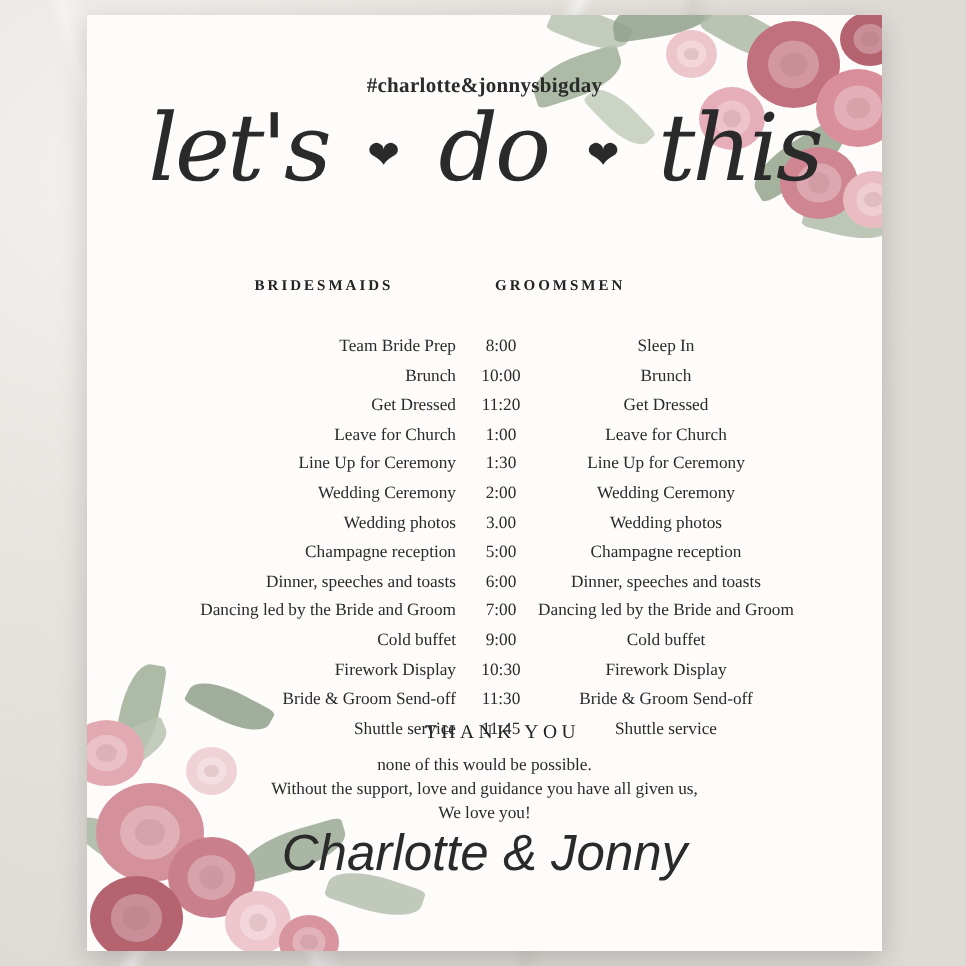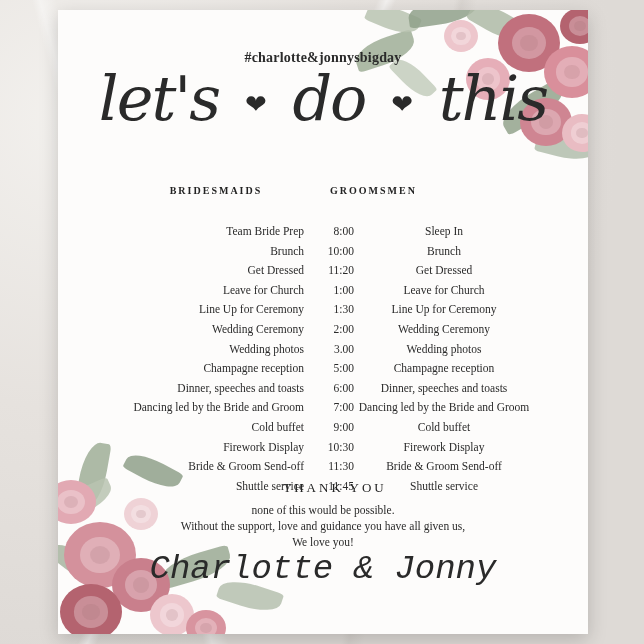--- a/index.html
+++ b/index.html
@@ -86,34 +86,34 @@
   }
   .col-heads .b{width:200px;text-align:center;}
   .col-heads .g{width:200px;text-align:left;padding-left:14px;}
 
   .rows{
     position:absolute;left:0;right:0;top:212px;
     font-size:11.5px;color:#2a2a2a;
   }
   .row{display:flex;justify-content:center;line-height:19.6px;white-space:nowrap;}
   .row .left{width:192px;text-align:right;padding-right:10px;}
-  .row .time{width:40px;text-align:right;}
+  .row .time{width:40px;text-align:center;}
   .row .right{width:180px;text-align:center;}
 
   .thanks-title{
     position:absolute;left:0;right:0;top:470px;text-align:center;
     font-size:13px;letter-spacing:3px;color:#232323;padding-left:24px;
   }
   .thanks-body{
     position:absolute;left:0;right:0;top:492px;text-align:center;
     font-size:11.5px;line-height:16px;color:#2a2a2a;
   }
   .couple{
     position:absolute;left:0;right:0;top:540px;text-align:center;
-    font-family:Liberation Mono, monospace;font-style:italic;
+    font-family:Liberation Sans, sans-serif;font-style:italic;
     font-size:34px;color:#2a2a2a;letter-spacing:0px;
   }
 </style>
 </head>
 <body>
 
 <div class="backdrop"></div>
 
 <div class="card">
 

